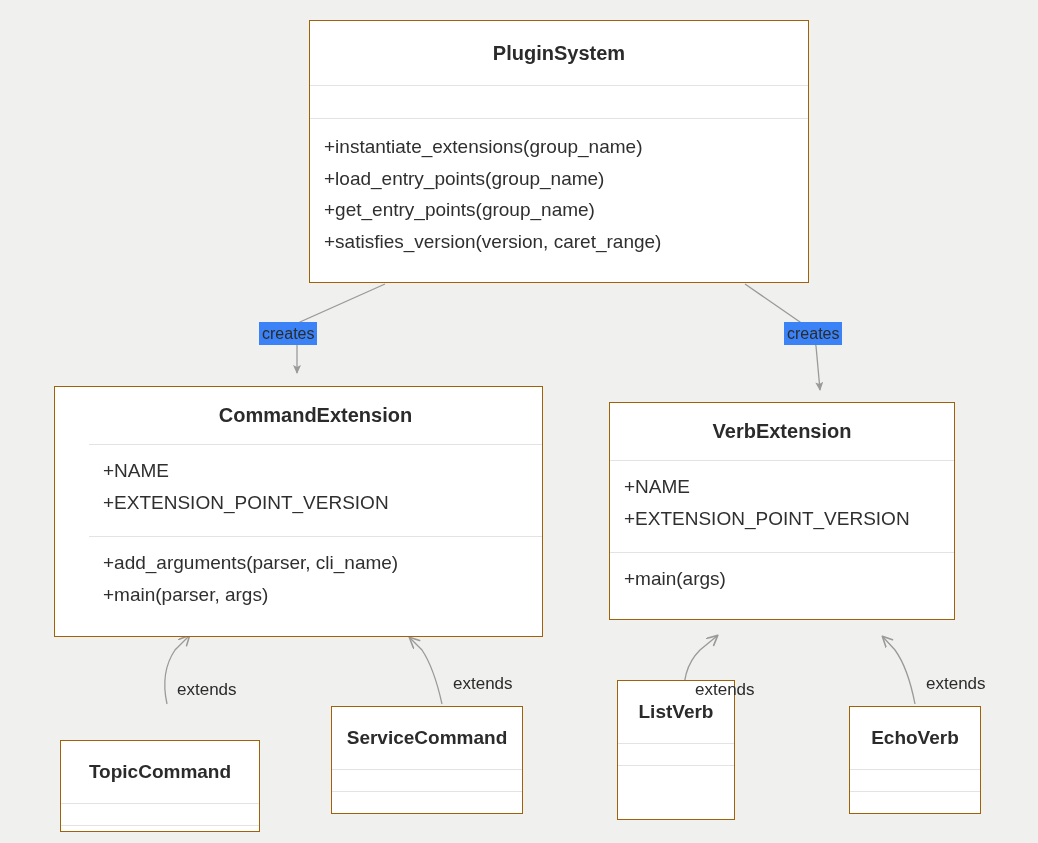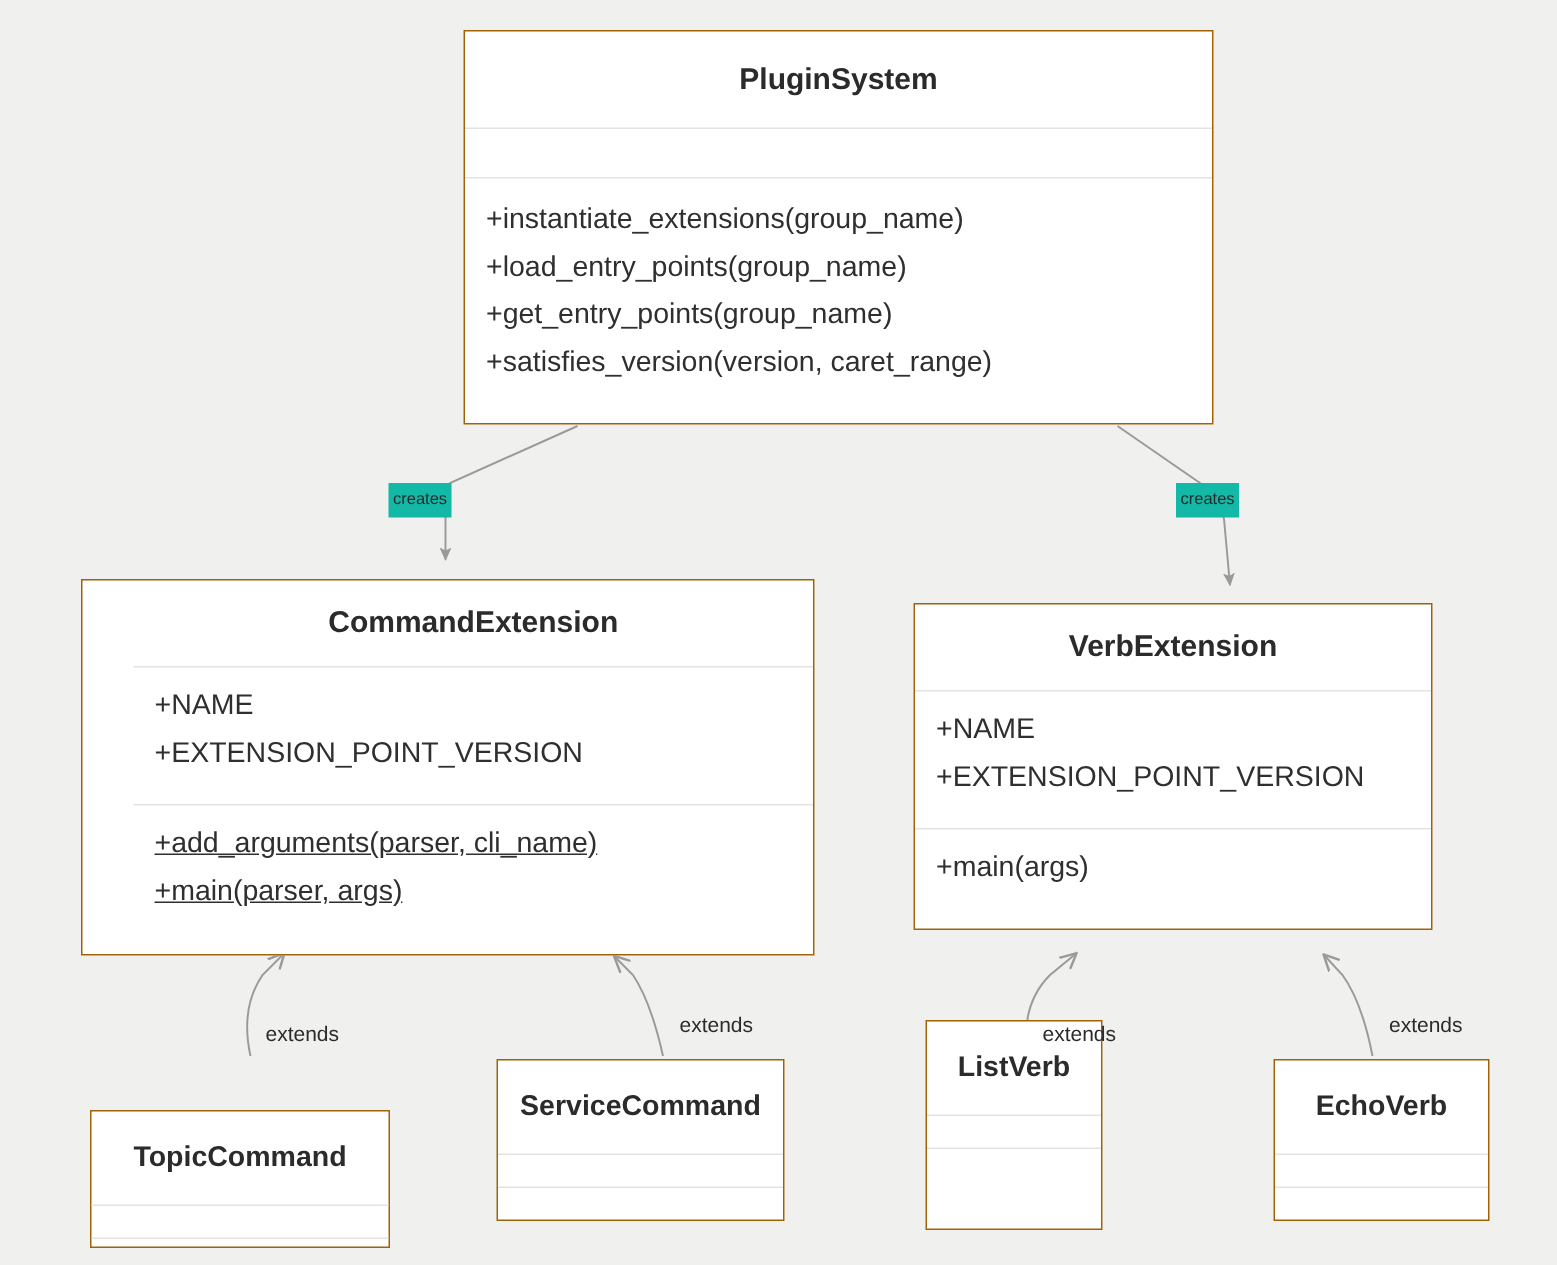--- a/index.html
+++ b/index.html
@@ -96,21 +96,20 @@
     height: 57px;
     font-size: 20px;
   }
   #class-commandextension .attrs {
     height: 92px;
     padding: 10px 0 0 14px;
   }
   #class-commandextension .ops {
     height: 102px;
     padding: 10px 0 0 14px;
-    text-decoration: underline;
   }
   #class-commandextension .uml-member {
     font-size: 19px;
     line-height: 32px;
   }
 
   
   #class-verbextension {
     left: 609px;
     top: 402px;
@@ -156,38 +155,38 @@
   }
   #class-listverb {
     left: 617px;
     top: 680px;
     width: 118px;
     height: 140px;
   }
   #class-echoverb {
     left: 849px;
     top: 706px;
-    width: 144px;
+    width: 132px;
     height: 108px;
   }
 
   
   .edge-label {
     position: absolute;
-    background: #14b8a6;
+    background: #3b82f6;
     color: #2b2b2b;
-    font-size: 11px;
+    font-size: 16px;
     line-height: 21px;
     padding: 1px 3px;
     white-space: nowrap;
     z-index: 3;
   }
   .edge-label.plain {
     background: transparent;
-    font-size: 14px;
+    font-size: 17px;
   }
   #label-creates-left  { left: 259px; top: 322px; }
   #label-creates-right { left: 784px; top: 322px; }
   #label-extends-topic   { left: 174px; top: 678px; }
   #label-extends-service { left: 450px; top: 672px; }
   #label-extends-list    { left: 692px; top: 678px; }
   #label-extends-echo    { left: 923px; top: 672px; }
 </style>
 </head>
 <body>

